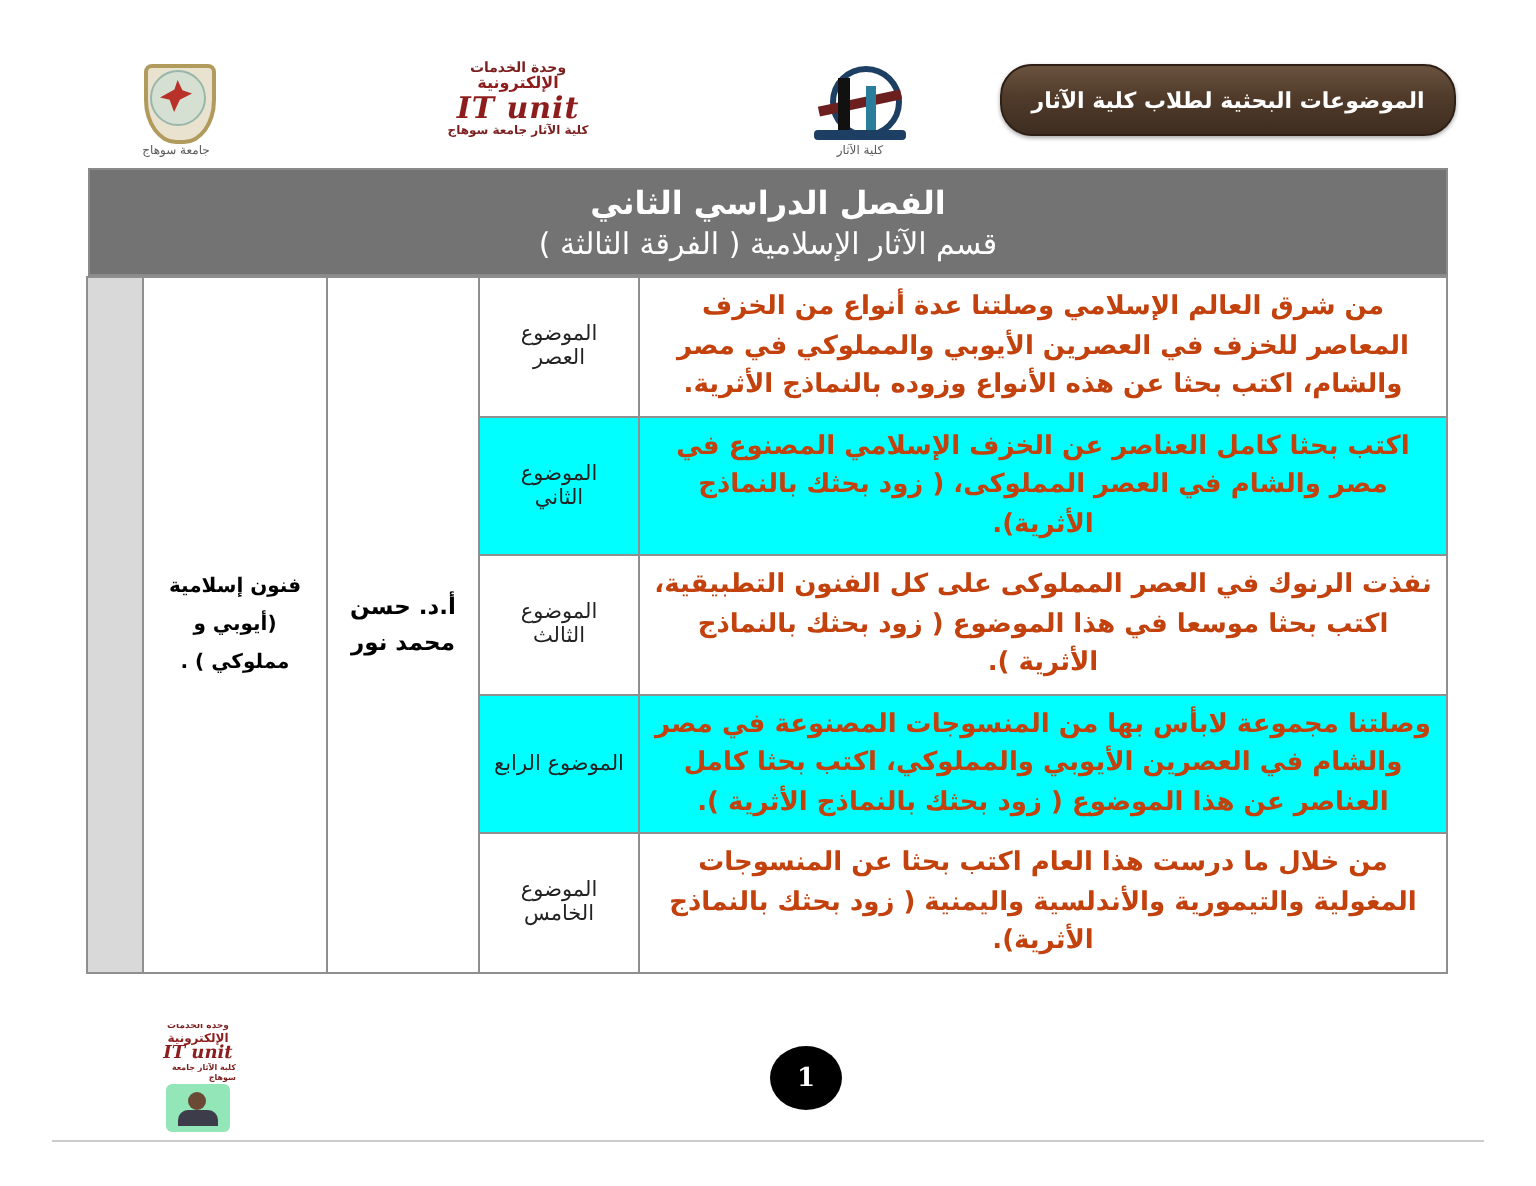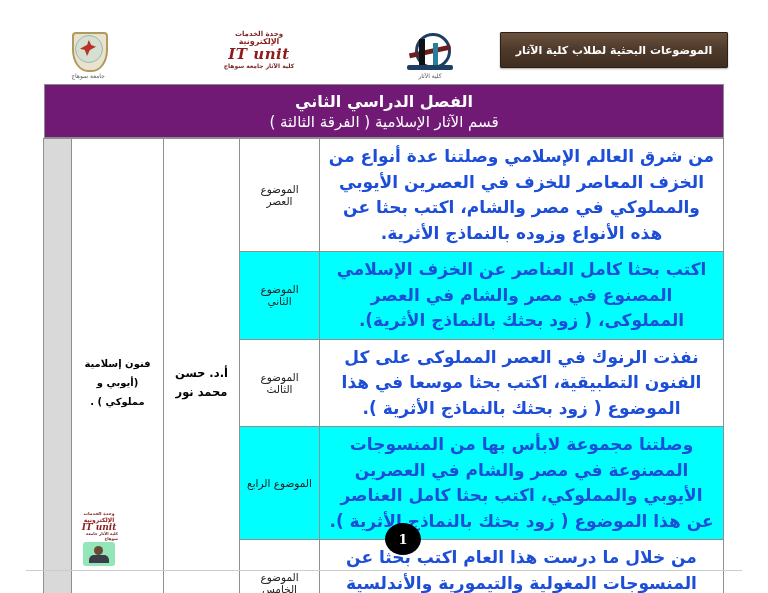--- a/index.html
+++ b/index.html
@@ -32,21 +32,21 @@
     justify-content: space-between;
   }
   .banner-wrap {
     width: 240px;
     display: flex;
     align-items: center;
   }
   .banner {
     width: 228px;
     height: 36px;
-    border-radius: 1px;
+    border-radius: 16px;
     background: linear-gradient(180deg,#6c5440 0%,#5b4staggered 1%,#4e3a2a 50%,#3f2e21 100%);
     background: linear-gradient(180deg,#6a523e 0%,#503b2b 45%,#3e2d20 100%);
     border: 1px solid #2e2017;
     box-shadow: 0 1px 2px rgba(0,0,0,.35);
     display: flex;
     align-items: center;
     justify-content: center;
     color: #ffffff;
     font-size: 11px;
     font-weight: bold;
@@ -162,21 +162,21 @@
     opacity: .75;
   }
 
   
   .title-bar {
     position: absolute;
     left: 44px;
     top: 84px;
     width: 680px;
     height: 54px;
-    background: #701a75;
+    background: #737373;
     border: 1px solid #8a8a8a;
     box-sizing: border-box;
     display: flex;
     flex-direction: column;
     align-items: center;
     justify-content: center;
     gap: 2px;
     color: #ffffff;
   }
   .title-line1 {
@@ -203,23 +203,23 @@
   }
   table.grid td {
     border: 1px solid #8f8f8f;
     vertical-align: middle;
     padding: 5px 7px;
     box-sizing: border-box;
   }
   td.c-topic {
     width: 404px;
     text-align: center;
-    font-size: 17px;
-    font-weight: bold;
-    color: #1d4ed8;
+    font-size: 13px;
+    font-weight: bold;
+    color: #c2410c;
     line-height: 1.5;
   }
   td.c-num {
     width: 80px;
     text-align: center;
     font-size: 10.5px;
     font-weight: normal;
     color: #222222;
   }
   td.c-teacher {

